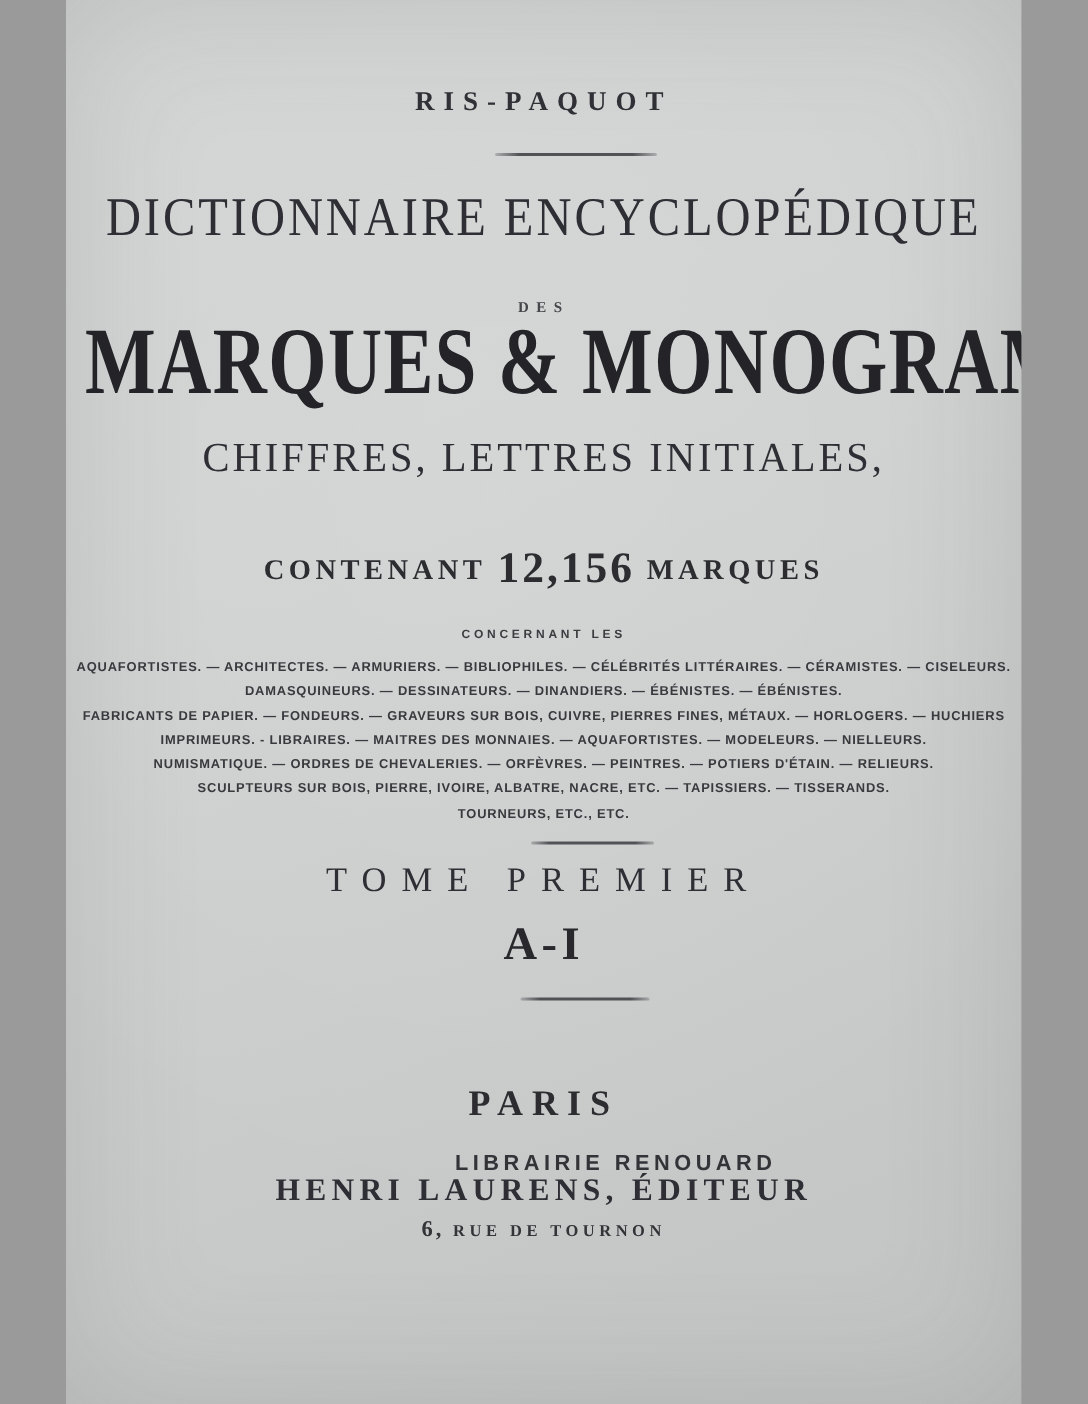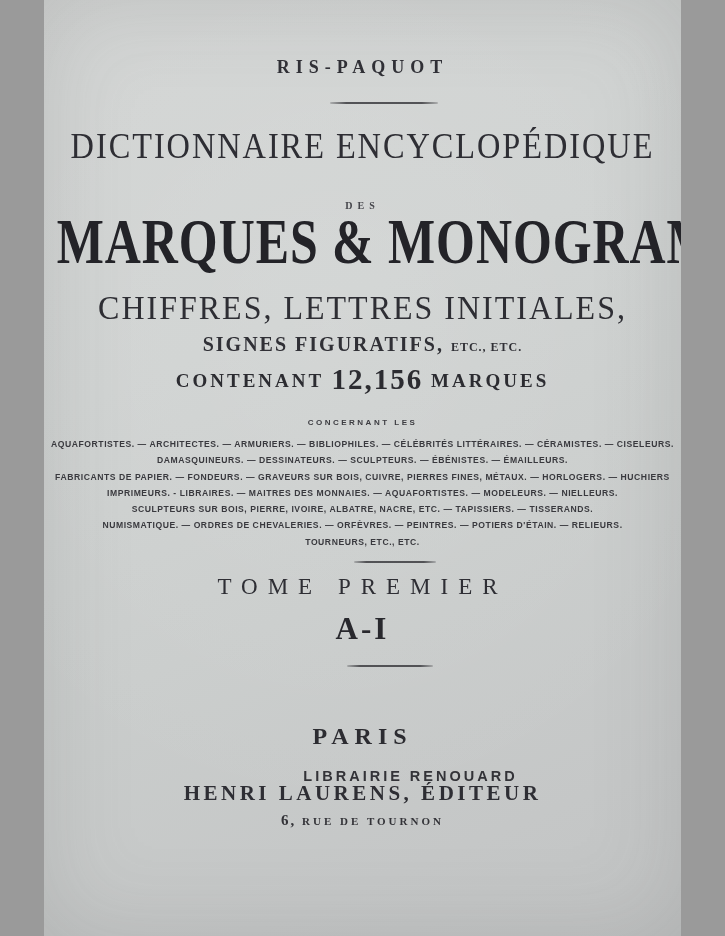--- a/index.html
+++ b/index.html
@@ -62,21 +62,21 @@
     top: 206px;
     font-size: 52px;
     font-weight: 600;
     letter-spacing: 1px;
     transform: scale(0.96, 1.22);
     transform-origin: center top;
     color: #232328;
   }
   .subtitle {
     top: 290px;
-    font-size: 32px;
+    font-size: 27px;
     font-weight: 500;
     letter-spacing: 2px;
     transform: scaleY(1.02);
     color: #2e2e34;
   }
   .subtitle2 {
     top: 333px;
     font-size: 20px;
     font-weight: 600;
     letter-spacing: 2px;
@@ -183,40 +183,36 @@
   <div class="rule rule1"></div>
 
   <div class="line series-title">DICTIONNAIRE ENCYCLOPÉDIQUE</div>
 
   <div class="line des">DES</div>
 
   <div class="line main-title">MARQUES &amp; MONOGRAMMES</div>
 
   <div class="line subtitle">CHIFFRES, LETTRES INITIALES,</div>
 
-  <div class="line subtitle2">
-    <span>SIGNES FIGURATIFS,</span>
-    <span class="small-etc">ETC., ETC.</span>
-  </div>
 
   <div class="line contains">
     <span>CONTENANT</span>
     <span class="big-number">12,156</span>
     <span>MARQUES</span>
   </div>
 
   <div class="line concerning">CONCERNANT LES</div>
 
   <div class="professions">
     <div class="prof-line">AQUAFORTISTES. — ARCHITECTES. — ARMURIERS. — BIBLIOPHILES. — CÉLÉBRITÉS LITTÉRAIRES. — CÉRAMISTES. — CISELEURS.</div>
-    <div class="prof-line">DAMASQUINEURS. — DESSINATEURS. — SCULPTEURS. — ÉBÉNISTES. — ÉMAILLEURS.</div>
+    <div class="prof-line">DAMASQUINEURS. — DESSINATEURS. — DINANDIERS. — ÉBÉNISTES. — ÉBÉNISTES.</div>
     <div class="prof-line">FABRICANTS DE PAPIER. — FONDEURS. — GRAVEURS SUR BOIS, CUIVRE, PIERRES FINES, MÉTAUX. — HORLOGERS. — HUCHIERS</div>
     <div class="prof-line">IMPRIMEURS. - LIBRAIRES. — MAITRES DES MONNAIES. — AQUAFORTISTES. — MODELEURS. — NIELLEURS.</div>
+    <div class="prof-line">NUMISMATIQUE. — ORDRES DE CHEVALERIES. — ORFÈVRES. — PEINTRES. — POTIERS D'ÉTAIN. — RELIEURS.</div>
     <div class="prof-line">SCULPTEURS SUR BOIS, PIERRE, IVOIRE, ALBATRE, NACRE, ETC. — TAPISSIERS. — TISSERANDS.</div>
-    <div class="prof-line">NUMISMATIQUE. — ORDRES DE CHEVALERIES. — ORFÈVRES. — PEINTRES. — POTIERS D'ÉTAIN. — RELIEURS.</div>
     <div class="prof-line">TOURNEURS, ETC., ETC.</div>
   </div>
 
   <div class="rule rule2"></div>
 
   <div class="line volume">TOME PREMIER</div>
 
   <div class="line volume-range">A-I</div>
 
   <div class="rule rule3"></div>

